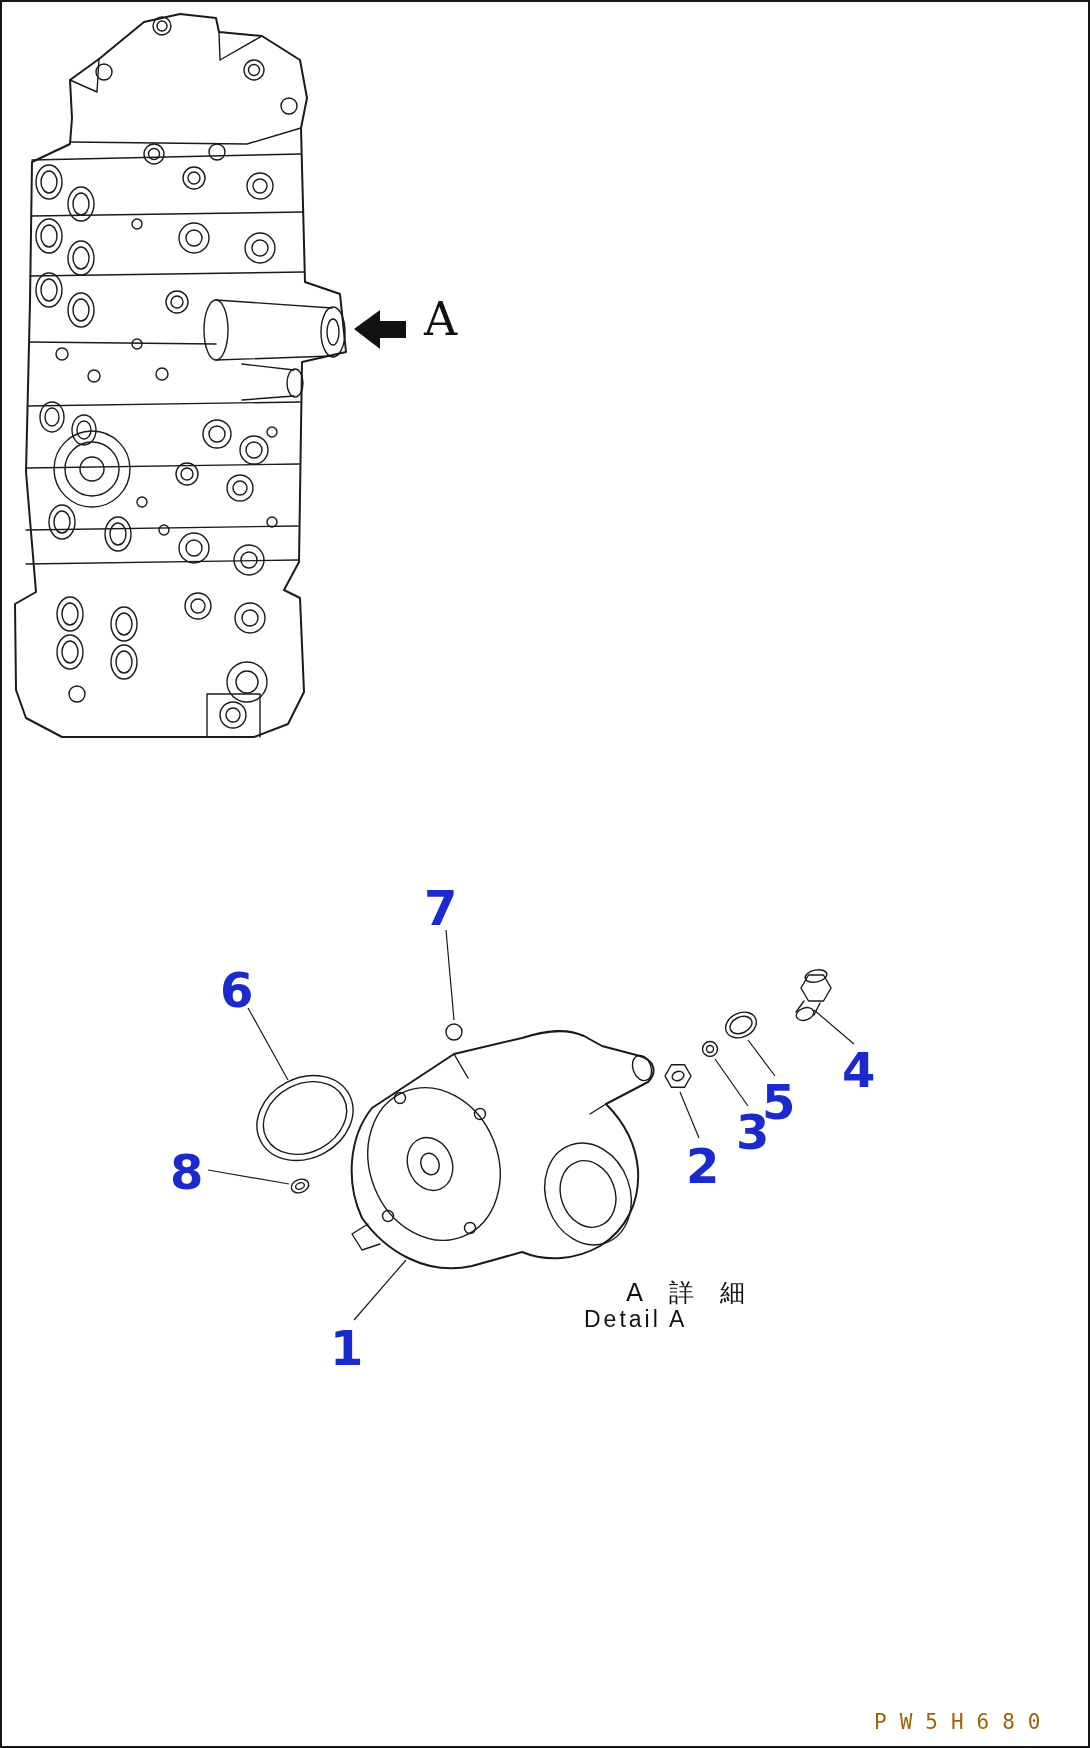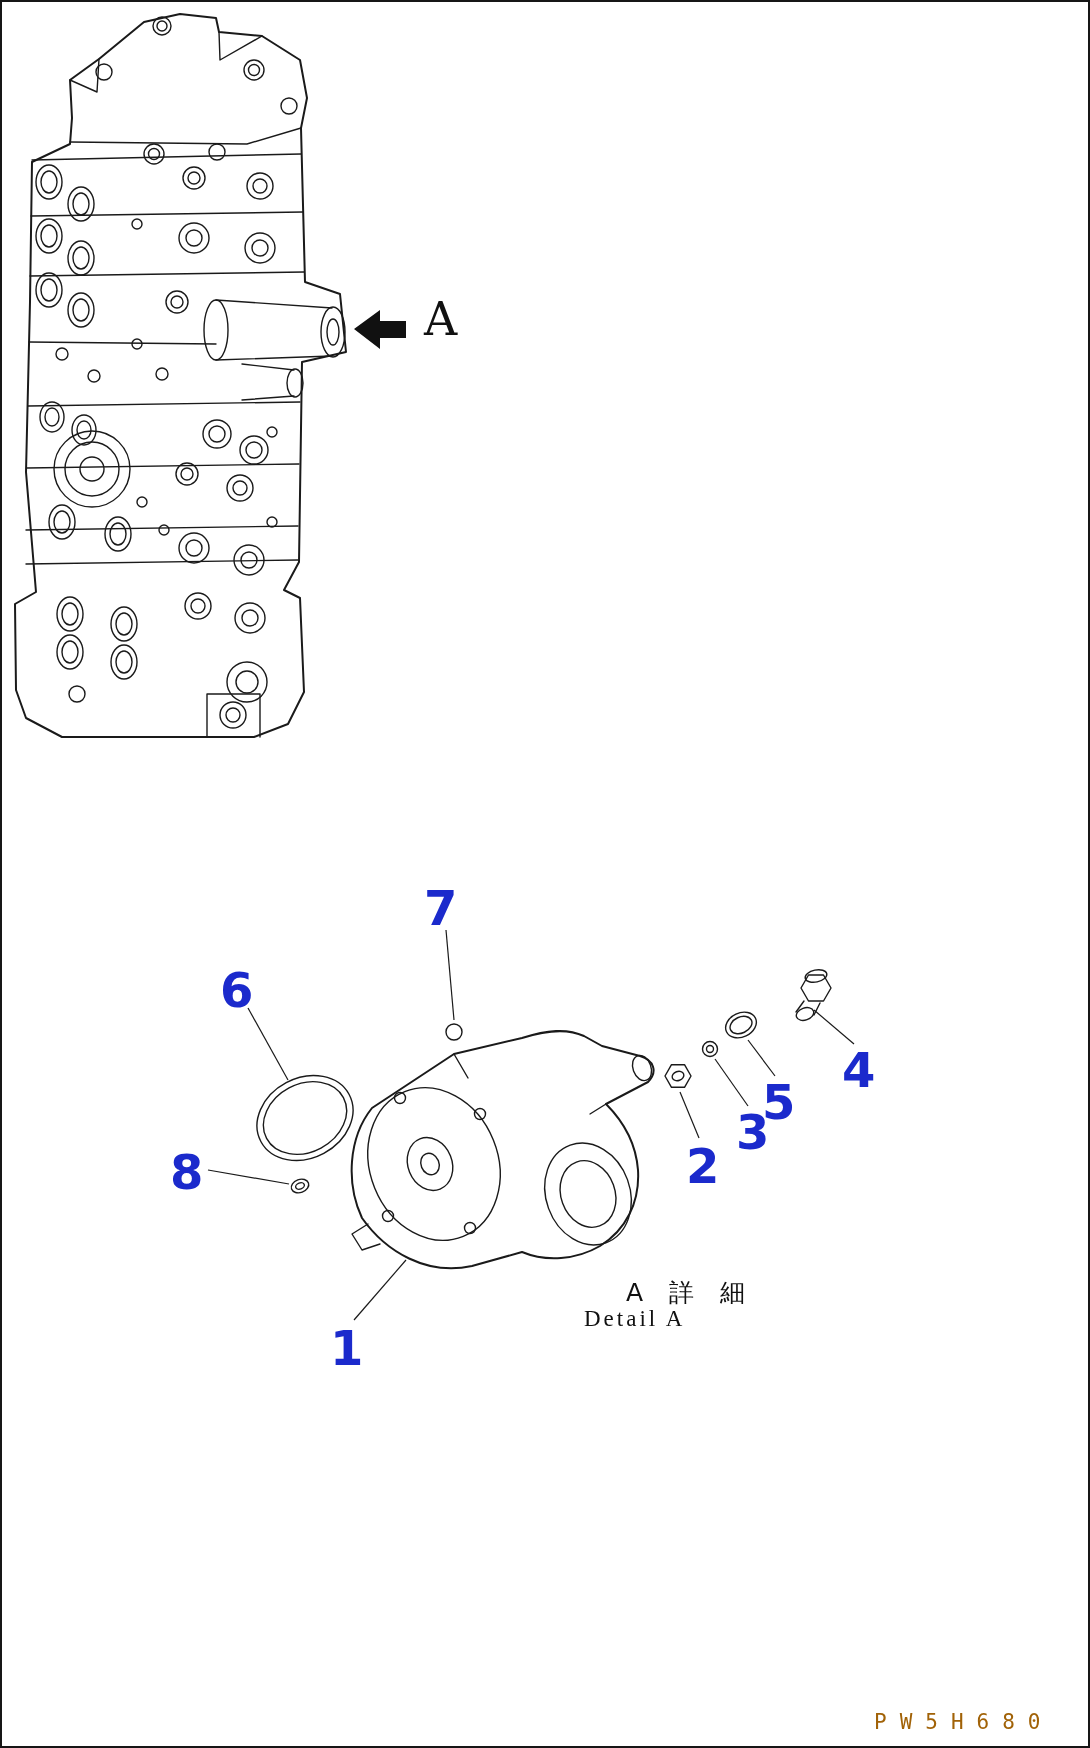--- a/index.html
+++ b/index.html
@@ -23,21 +23,21 @@
   .arrow-label{
     position:absolute;left:422px;top:294px;font-size:46px;color:#111;
     font-family:"DejaVu Serif", serif;line-height:1;
   }
   .caption-jp{
     position:absolute;left:584px;top:1274px;font-size:25px;letter-spacing:9px;
     color:#111;font-family:"DejaVu Sans", sans-serif;white-space:nowrap;margin-left:40px;
   }
   .caption-en{
     position:absolute;left:582px;top:1304px;font-size:23px;letter-spacing:3px;
-    color:#111;font-family:Liberation Serif, serif;white-space:nowrap;
+    color:#111;font-family:Liberation Sans, sans-serif;white-space:nowrap;
   }
   .part-code{
     position:absolute;left:872px;top:1708px;font-size:21px;letter-spacing:13px;
     color:#a16207;font-family:"DejaVu Sans Mono", monospace;white-space:nowrap;
   }
 </style>
 </head>
 <body>
 
 <div class="page">

